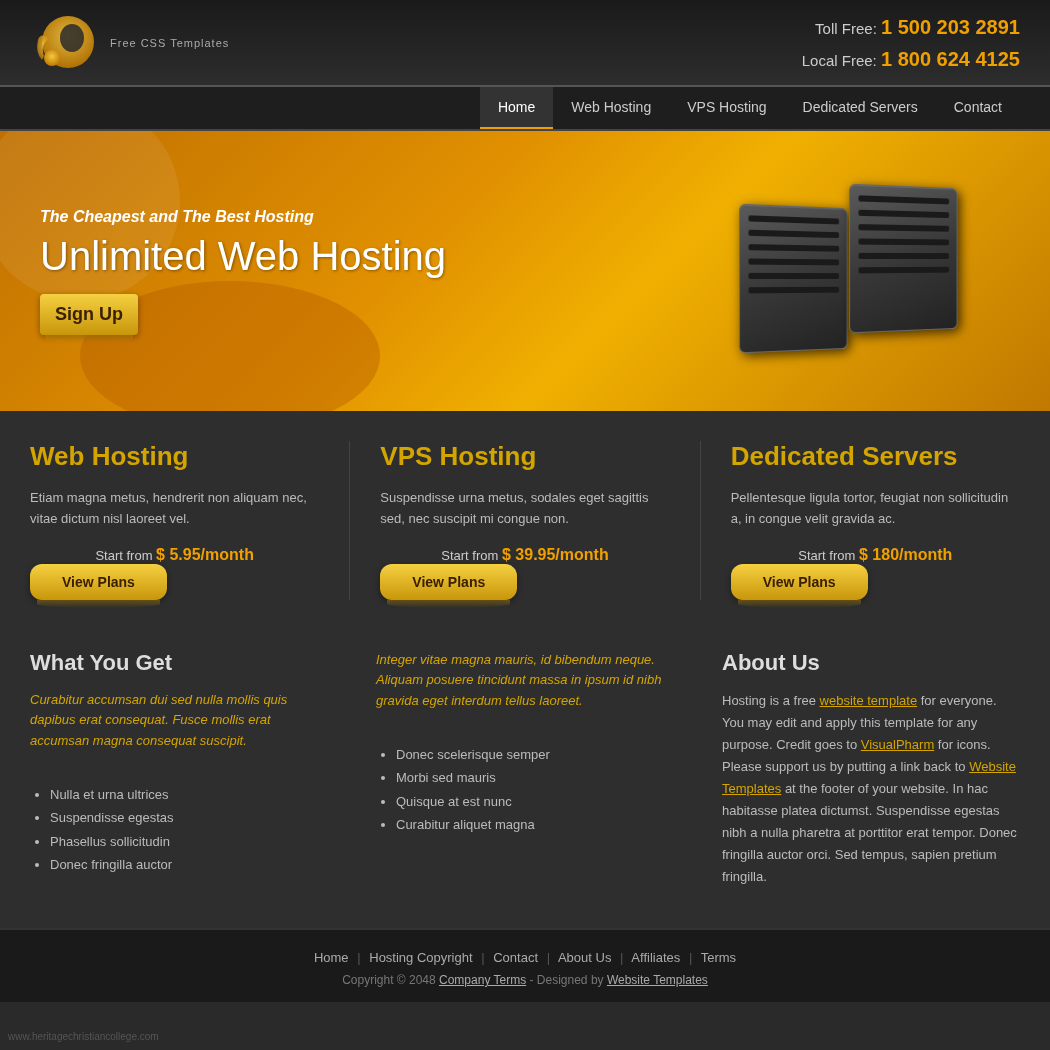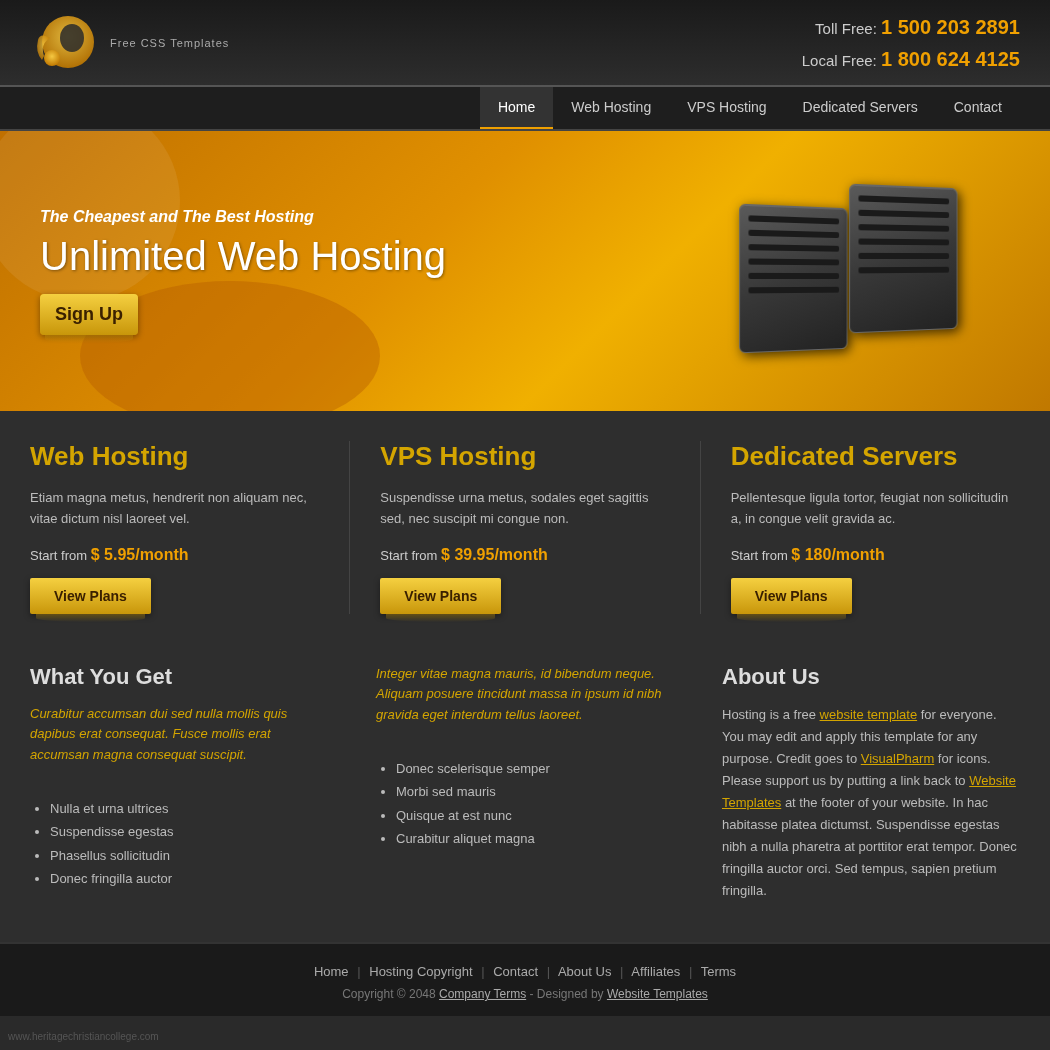--- a/index.html
+++ b/index.html
@@ -183,36 +183,37 @@
     }
     .plan-col p.desc {
       color: #bbb;
       font-size: 13px;
       line-height: 1.6;
       margin-bottom: 16px;
     }
     .plan-col .price-line {
       font-size: 13px;
       color: #ccc;
-      margin-bottom: 14px;
+      margin-bottom: 0;
+      text-align: center;
     }
     .plan-col .price-line .price {
       color: #f0a000;
       font-weight: bold;
       font-size: 16px;
     }
     .plan-col .view-plans-btn {
       background: linear-gradient(to bottom, #f5d040, #c8960a);
       color: #3a2000;
       border: none;
-      padding: 10px 24px;
+      padding: 10px 32px;
       font-size: 14px;
       font-weight: bold;
       cursor: pointer;
-      border-radius: 2px;
+      border-radius: 12px;
       display: inline-block;
       box-shadow: 0 2px 6px rgba(0,0,0,0.4);
     }
     .plan-divider {
       width: 1px;
       background: #444;
       margin: 0;
     }
 
     

